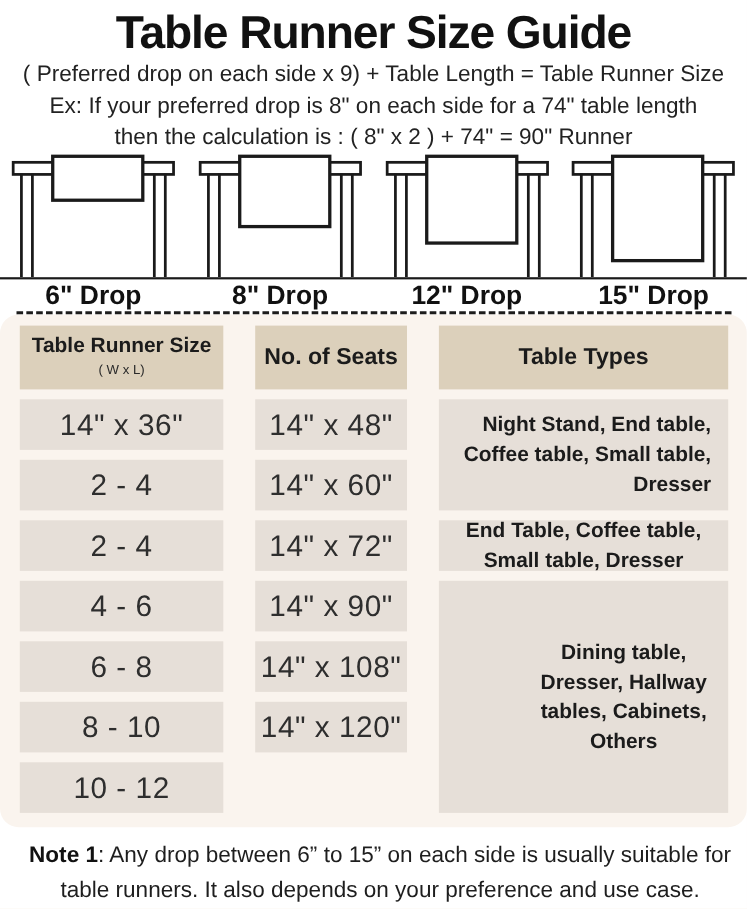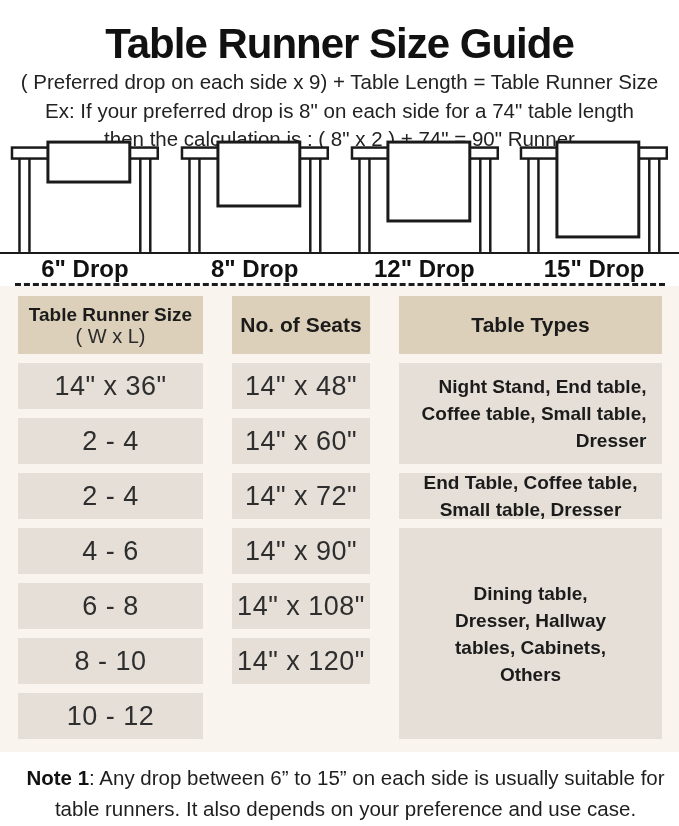--- a/index.html
+++ b/index.html
@@ -8,21 +8,21 @@
     background:#ffffff;
     font-family:"Liberation Sans", sans-serif;
     color:#1c1c1c;
     overflow:hidden;
   }
   .page{width:679px;height:826px;display:flex;flex-direction:column;}
 
   
   .hdr{text-align:center;height:140px;flex:none;}
   .hdr h1{
-    margin:0;padding-top:20px;
+    margin:0;padding-top:6px;
     font-size:42px;font-weight:bold;letter-spacing:-1px;
     line-height:48px;color:#111;
   }
   .hdr p{margin:0;font-size:20.5px;line-height:28.5px;color:#222;}
 
   
   .diagrams{
     display:flex;height:112px;flex:none;
     border-bottom:2px solid #1a1a1a;
   }
@@ -41,38 +41,38 @@
 
   
   .size-panel{
     flex:none;box-sizing:border-box;
     height:466px;
     background:#faf4ee;
     padding:10px 11px 13px 18px;
     display:grid;
     grid-template-columns:185px 138px 263px;
     grid-template-rows:58px repeat(7,46px);
-    column-gap:29px;row-gap:9px;
+    column-gap:29px;row-gap:9px;border-radius:17px;
   }
   .cell{
     display:flex;flex-direction:column;
     align-items:center;justify-content:center;
     text-align:center;
   }
   .head-cell{background:#dcd0bb;}
   .data-cell{background:#e6dfd8;}
   .head-main{font-size:19px;font-weight:bold;line-height:23px;color:#1b1b1b;}
-  .head-sub{font-size:20px;line-height:21px;color:#2a2a2a;}
+  .head-sub{font-size:12px;line-height:21px;color:#2a2a2a;}
   .head-single{font-size:21px;font-weight:bold;color:#1b1b1b;}
   .size-cell,.seats-cell{font-size:27px;color:#2e2e2e;letter-spacing:0.5px;}
   .type-cell{font-size:19px;font-weight:bold;line-height:27px;color:#1b1b1b;}
   .type-cell span{display:block;max-width:232px;}
   .type-span2{grid-column:3;grid-row:2 / span 2;text-align:right;}
   .type-span1{grid-column:3;grid-row:4;}
-  .type-span4{grid-column:3;grid-row:5 / span 4;}
+  .type-span4{grid-column:3;grid-row:5 / span 4;align-items:flex-end;}
   .type-span4 span{max-width:190px;}
 
   
   .notes{flex:1;text-align:center;padding:10px 2px 0 2px;margin-left:12px;}
   .notes p{margin:0;font-size:20.5px;line-height:31px;color:#1e1e1e;}
   .notes strong{color:#111;}
 </style>
 </head>
 <body>
 

